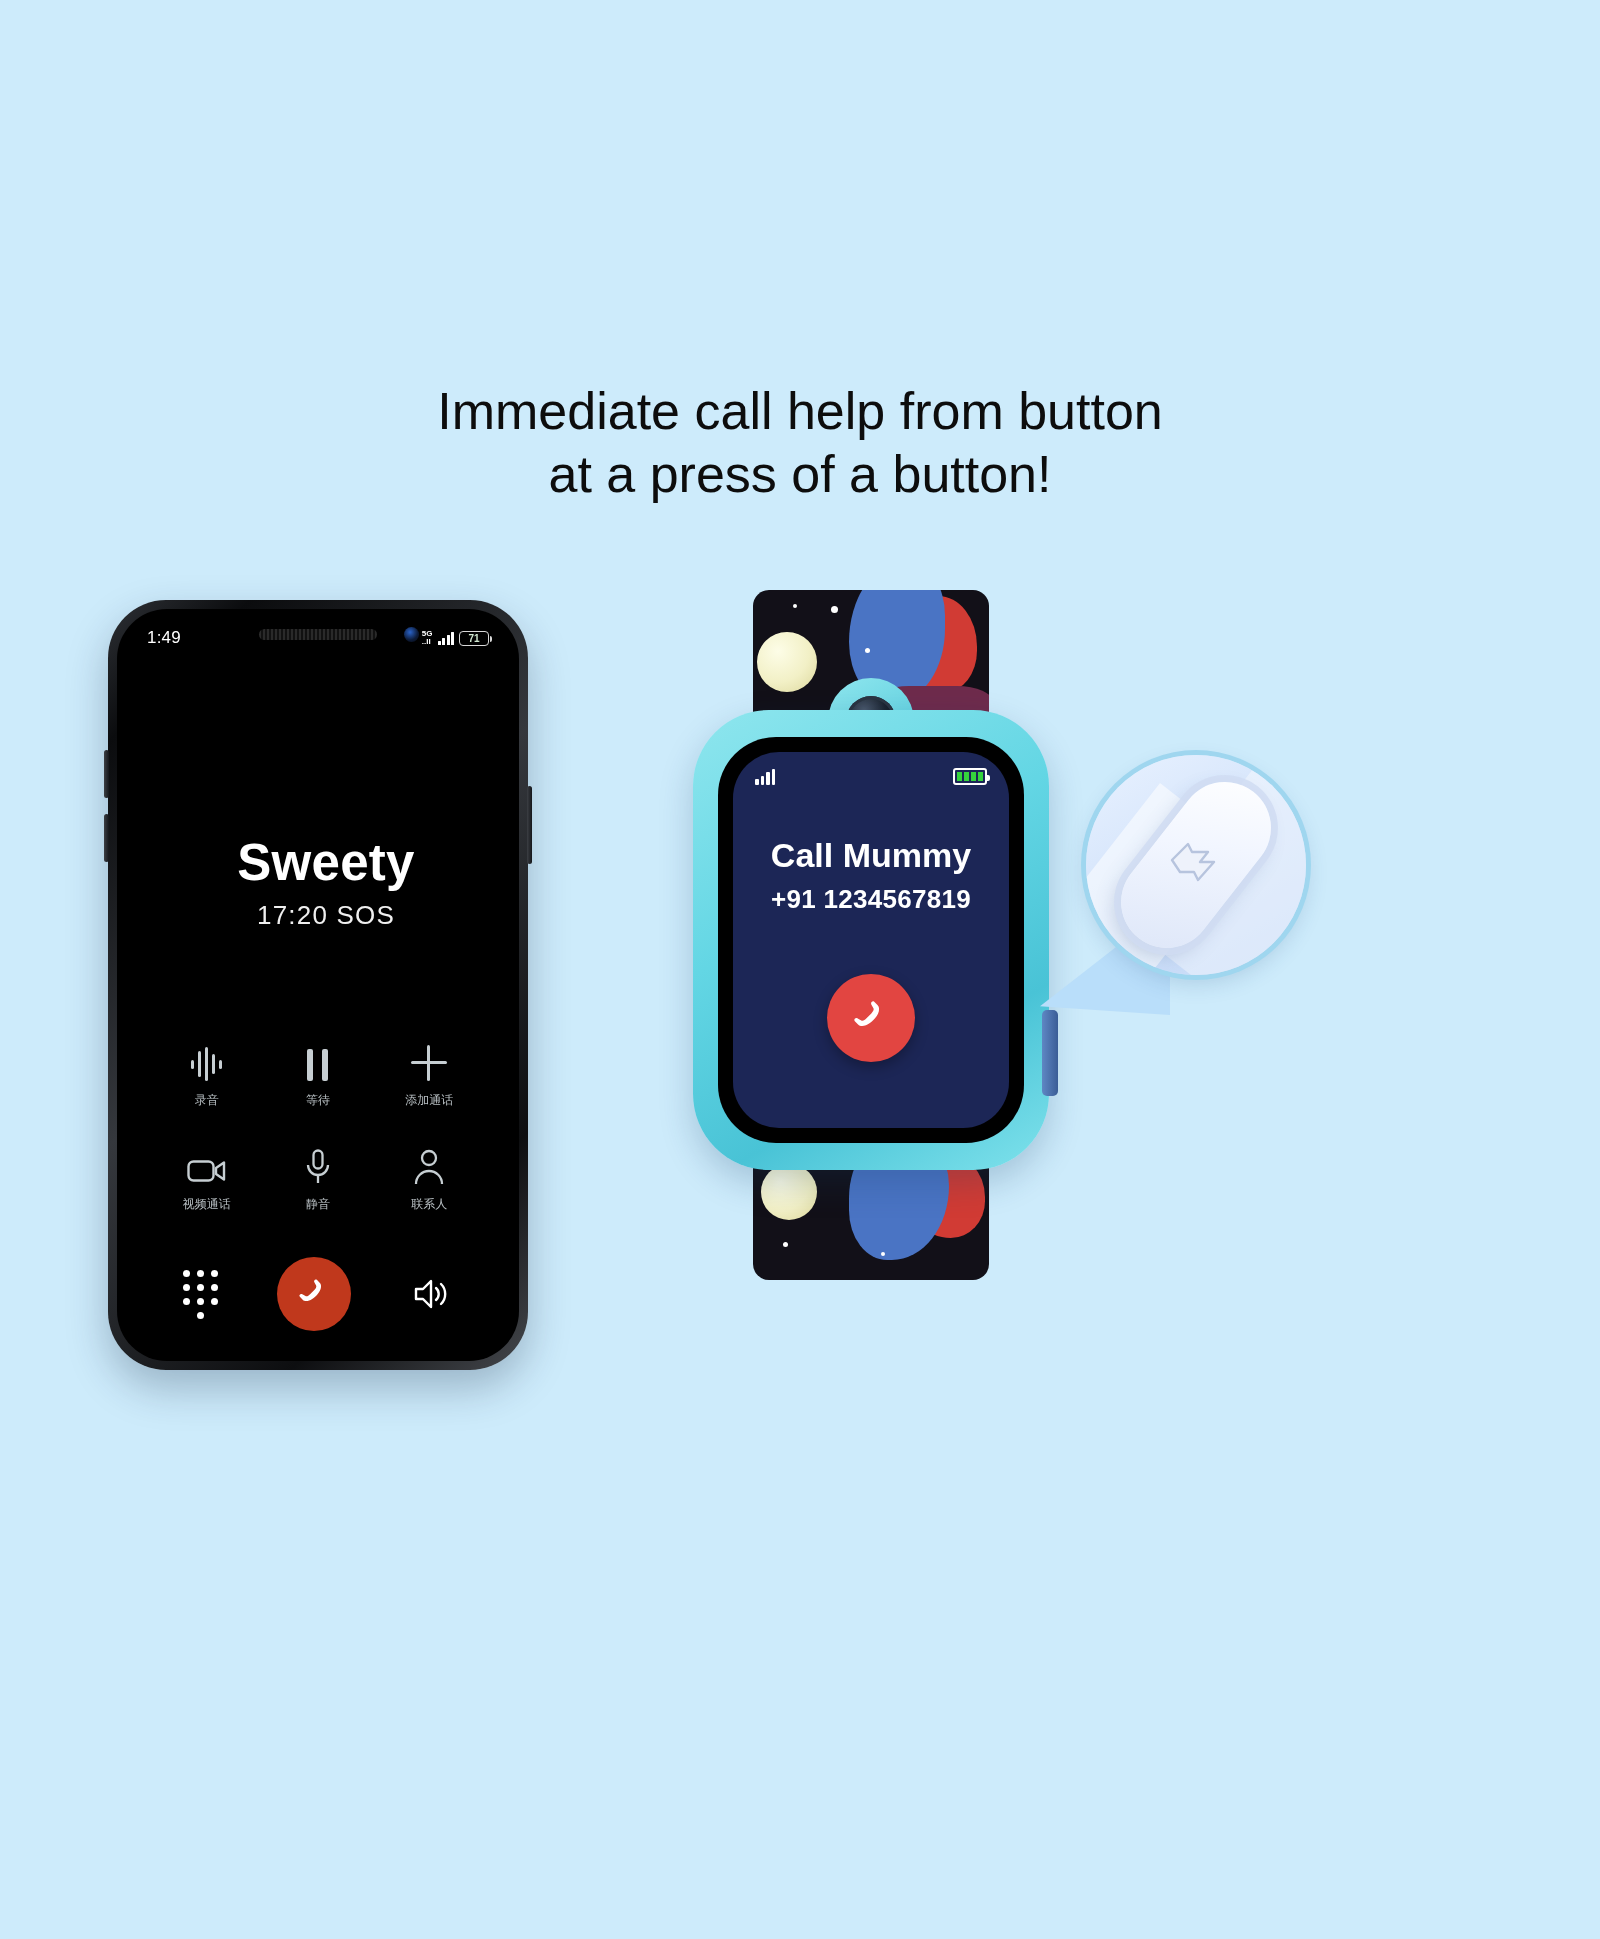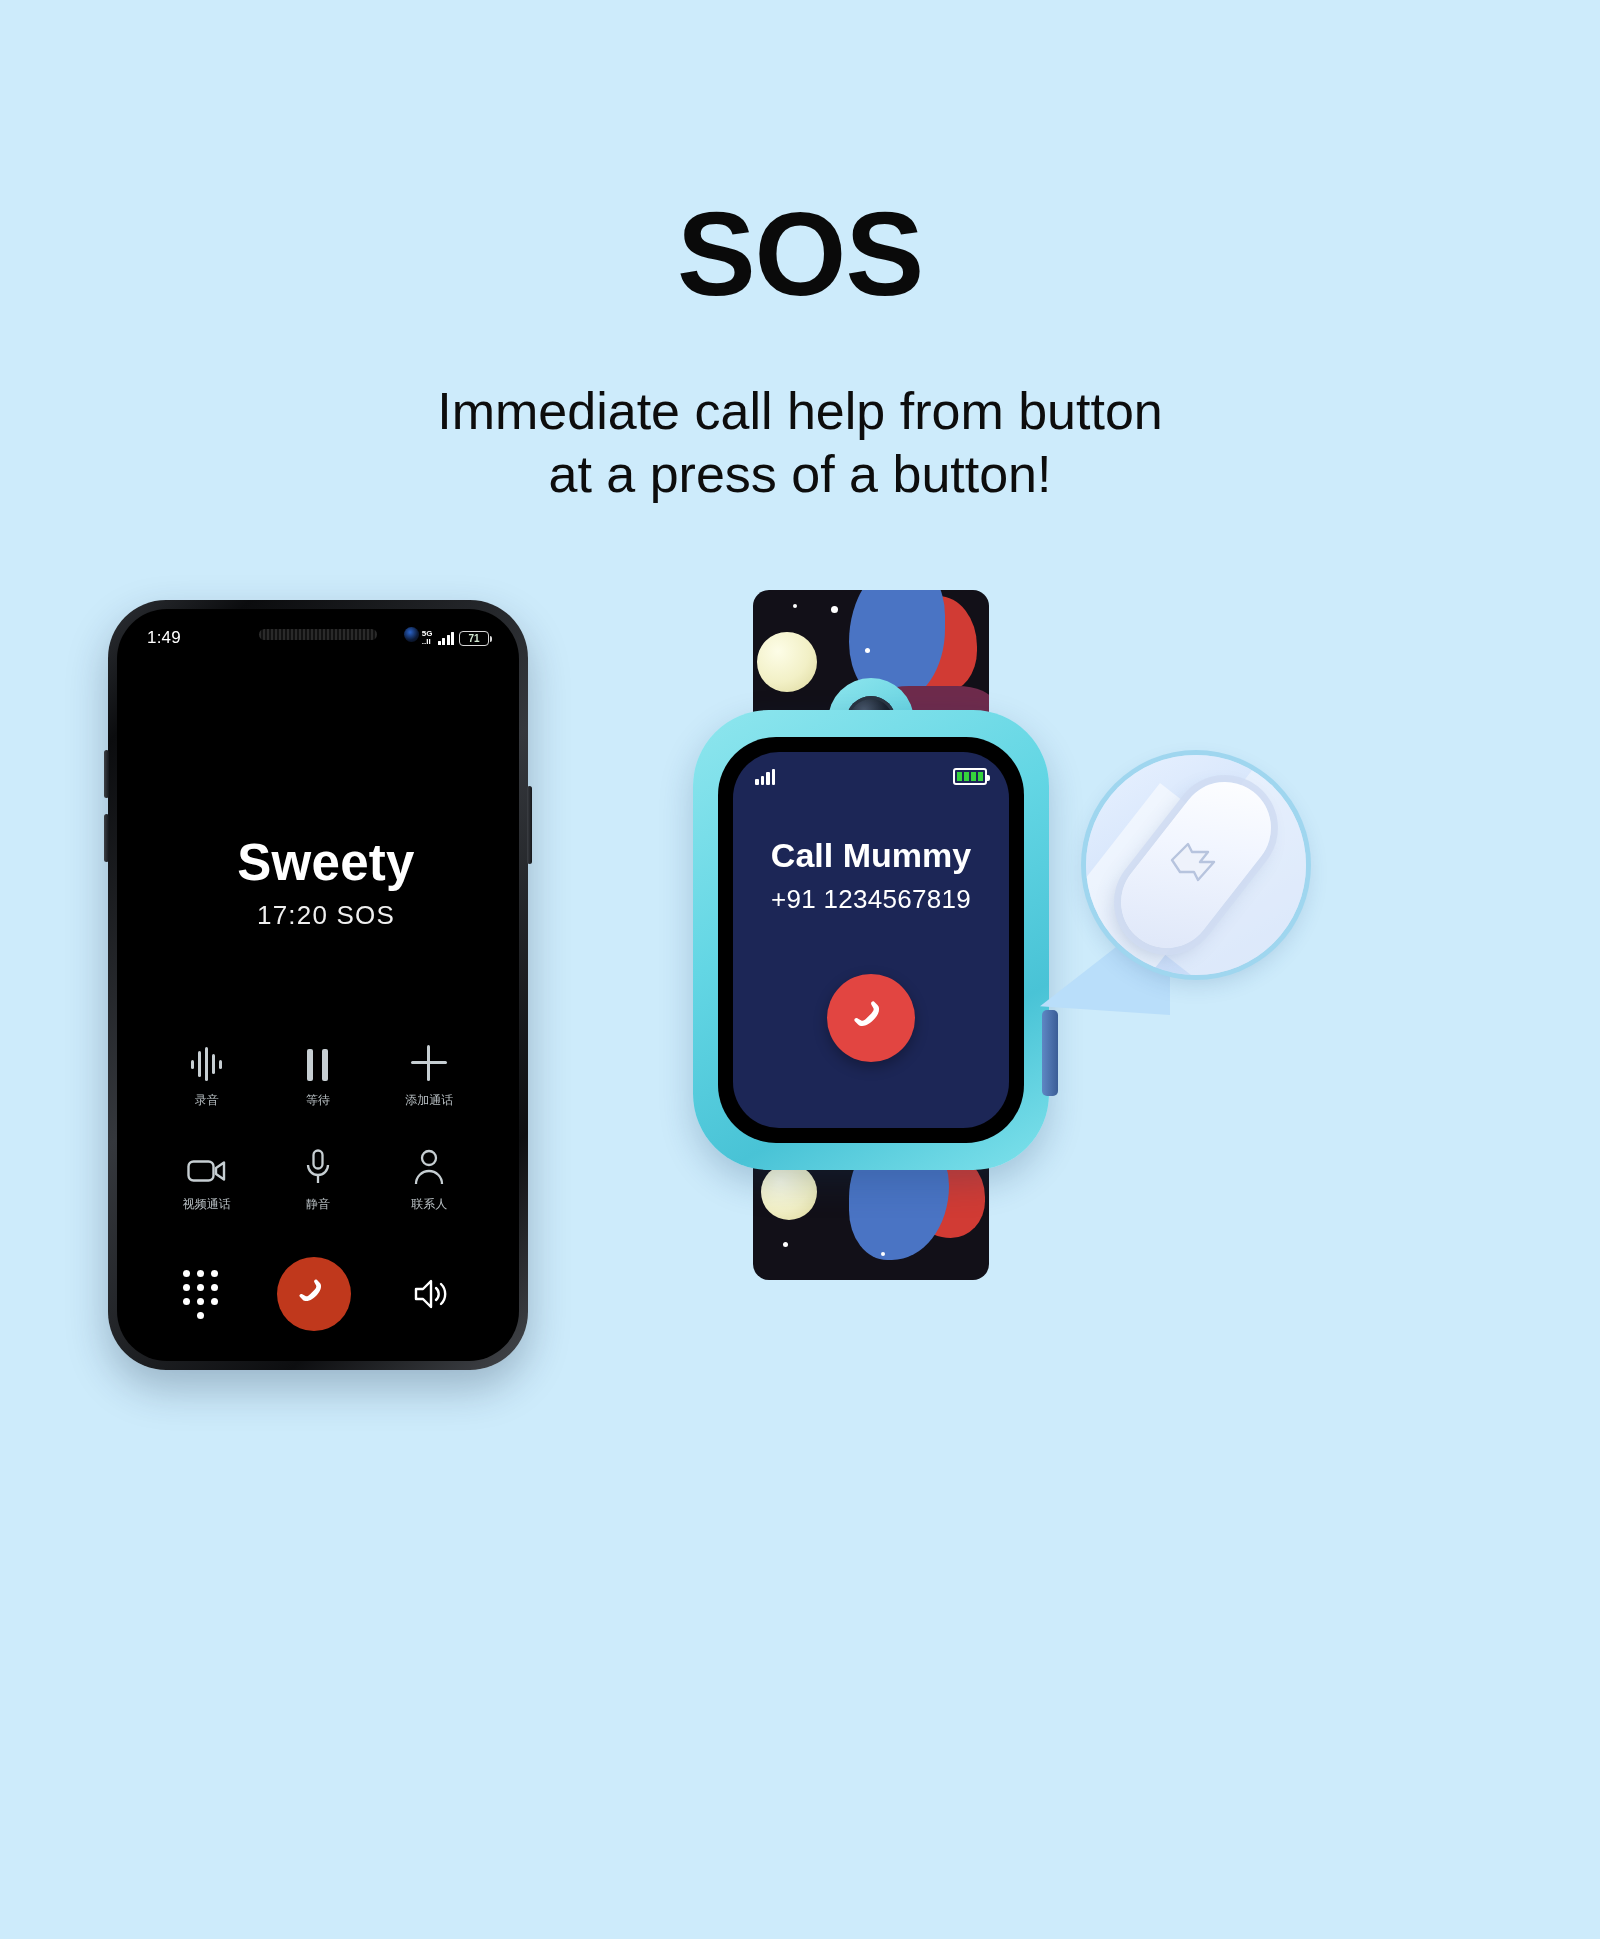--- a/index.html
+++ b/index.html
@@ -170,21 +170,21 @@
   .w-bars i:nth-child(3){height:13px}.w-bars i:nth-child(4){height:16px}
   .w-batt {
     position:relative; width:34px;height:17px;border:2px solid #fff;border-radius:3px;
     display:flex;align-items:center;gap:1.5px;padding:2px;
   }
   .w-batt::after{content:"";position:absolute;right:-5px;top:4.5px;width:3px;height:6px;background:#fff;border-radius:0 2px 2px 0;}
   .w-batt i{flex:1;height:100%;background:#35d43c;display:block;}
   .w-title { position:absolute; top:84px; left:0; width:100%; text-align:center;
              color:#fff; font-size:34px; font-weight:700; }
   .w-number { position:absolute; top:132px; left:0; width:100%; text-align:center;
-              color:#fff; font-size:26px; font-weight:400; letter-spacing:.3px; }
+              color:#fff; font-size:26px; font-weight:700; letter-spacing:.3px; }
   .w-end {
     position:absolute; left:50%; top:222px; transform:translateX(-50%);
     width:88px;height:88px;border-radius:50%;background:#e24541;
     display:flex;align-items:center;justify-content:center;
     box-shadow:0 5px 14px rgba(0,0,0,.3);
   }
   .w-end svg{transform:rotate(135deg);}
 
   .wcam {
     position:absolute; left:50%; top:88px; transform:translateX(-50%);
@@ -231,21 +231,20 @@
   .sos-glyph { transform:rotate(-38deg); }
 
   
   [data-interactable="true"] { cursor:pointer; }
 </style>
 </head>
 <body>
 
 <div class="stage" data-interactable="false">
 
-  <div class="headline" data-interactable="false">SOS</div>
   <div class="subhead" data-interactable="false">
     <div data-interactable="false">Immediate call help from button</div>
     <div data-interactable="false">at a press of a button!</div>
   </div>
 
   <div class="phone" data-interactable="false">
     <div class="btn-side btn-vol-up" data-interactable="true"></div>
     <div class="btn-side btn-vol-down" data-interactable="true"></div>
     <div class="btn-side btn-power" data-interactable="true"></div>
 

